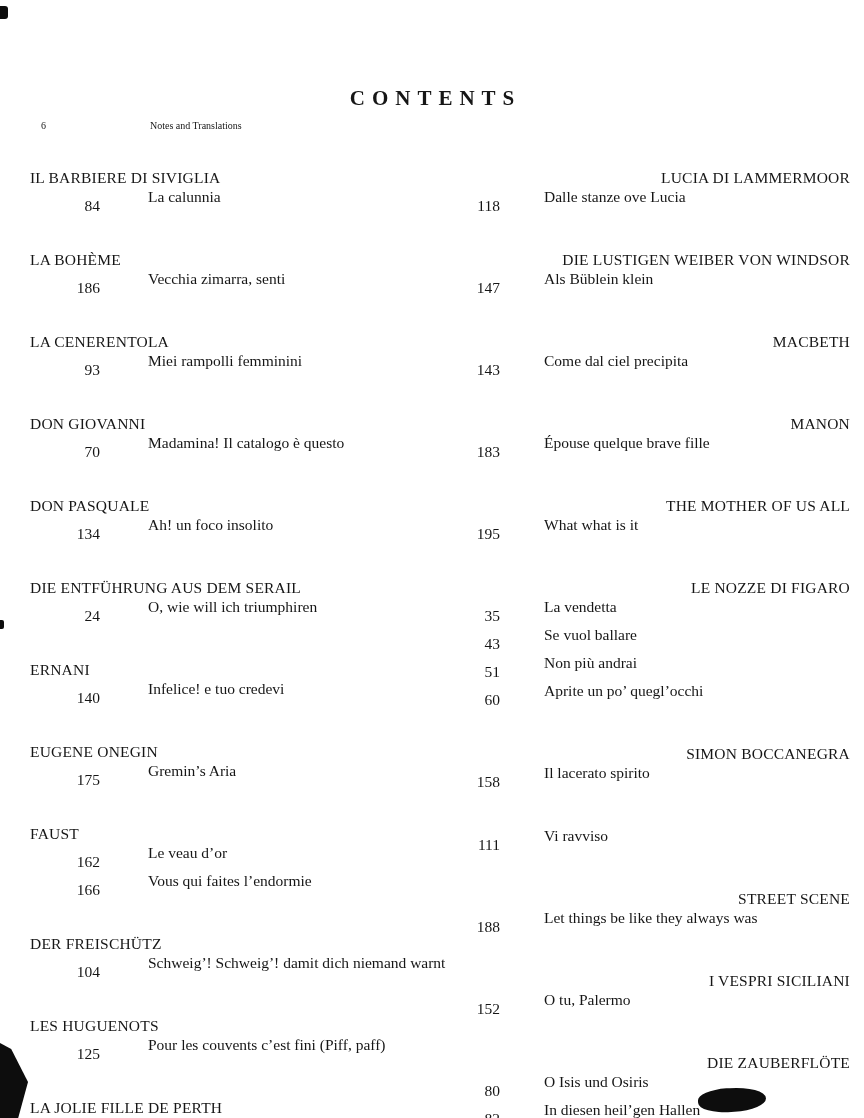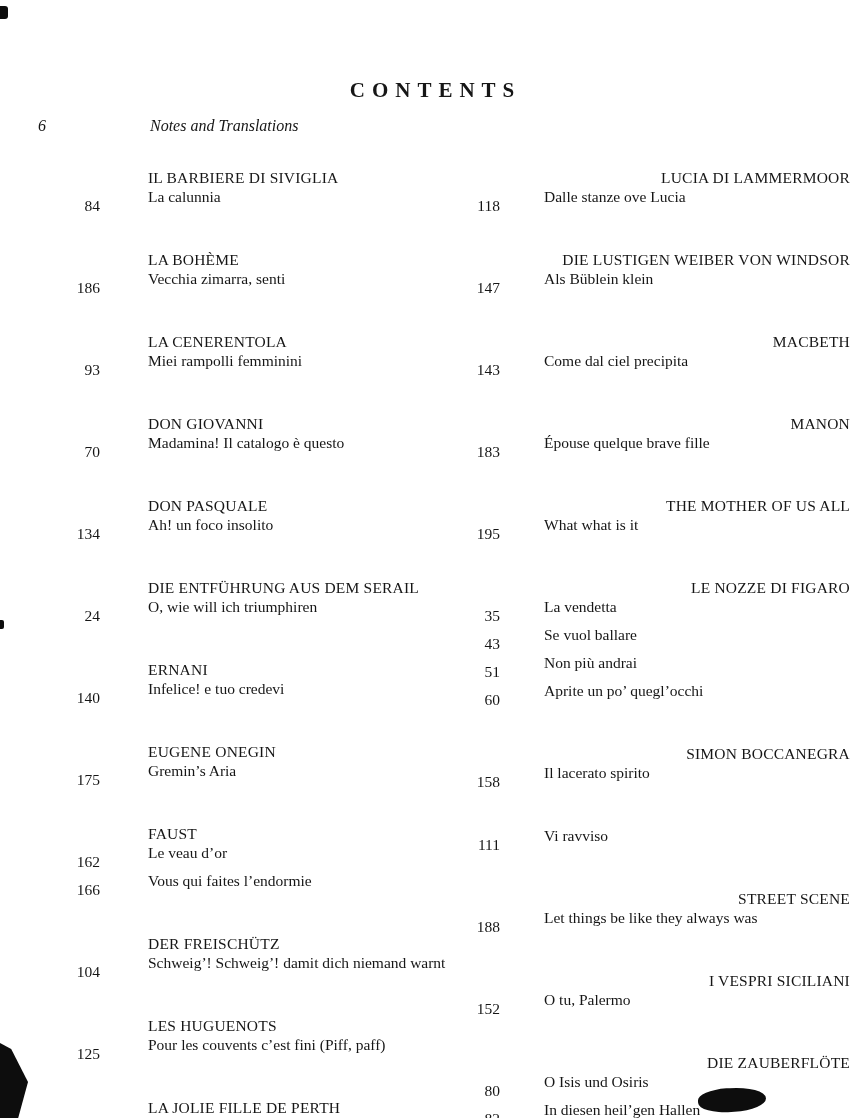--- a/index.html
+++ b/index.html
@@ -14,35 +14,34 @@
     background: #ffffff;
     font-family: "Liberation Serif", "DejaVu Serif", serif;
     color: #161616;
     overflow: hidden;
   }
   .page-title {
     position: absolute;
     top: 70px;
     left: 0;
     right: 0;
-    margin: 8px;
+    margin: 16px;
     text-align: center;
     font-size: 21px;
     font-weight: 700;
     letter-spacing: 7px;
     text-indent: 7px;
   }
   .intro-row {
     position: absolute;
     top: 116px;
     left: 30px;
     white-space: nowrap;
-    font-size: 16px;
+    font-size: 10px;
     line-height: 19px;
-    font-style: italic;
   }
   .intro-row .num {
     display: inline-block;
     width: 16px;
     text-align: right;
   }
   .intro-row .title {
     margin-left: 104px;
   }
   .col {
@@ -51,21 +50,21 @@
     font-size: 15.5px;
     line-height: 19px;
   }
   .col-left  { left: 30px;  width: 570px; }
   .col-right { left: 430px; width: 420px; }
   .group { margin-bottom: 35px; }
   .opera {
     white-space: nowrap;
     letter-spacing: 0.2px;
   }
-  .col-left  .opera { margin-left: 118px; }
+  .col-left  .opera { }
   .col-right .opera { margin-left: 98px; text-align: right; }
   .row {
     display: flex;
     white-space: nowrap;
   }
   .row .num {
     width: 70px;
     flex-shrink: 0;
     text-align: right;
     margin-top: 9px;

